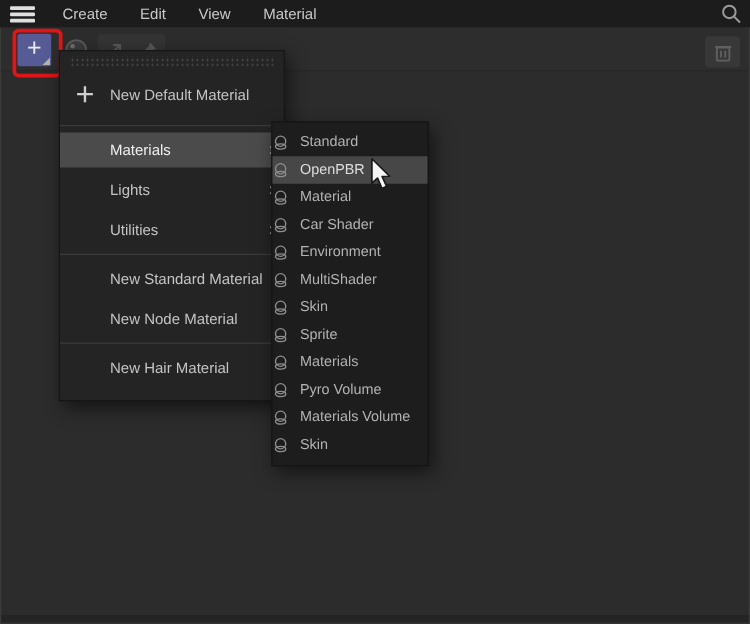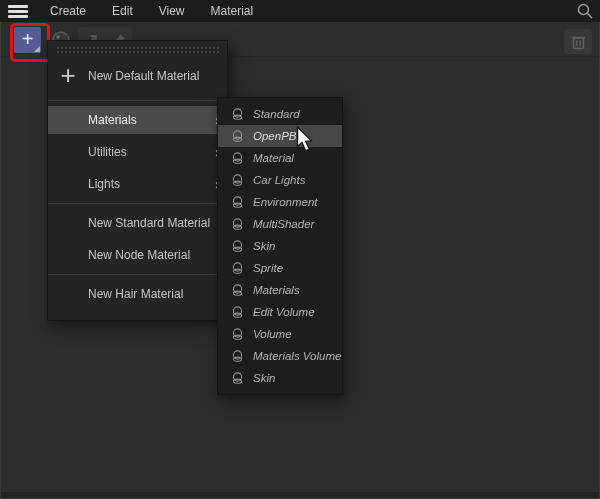--- a/index.html
+++ b/index.html
@@ -32,21 +32,21 @@
   .tear{height:8px;margin:4px 8px 0 8px;background-image:radial-gradient(#404040 1px,transparent 1.1px);background-size:4px 4px;background-position:0 1px;}
   .dd-row{position:relative;display:flex;align-items:center;height:28px;margin:4px 0;padding-left:40px;color:#c4c4c4;font-size:12px;cursor:default;box-sizing:border-box;}
   .dd-row.big{height:38px;margin-top:4px;}
   .dd-row.highlight{background:#4b4b4b;color:#f0f0f0;}
   .dd-icon{position:absolute;left:9px;top:50%;transform:translateY(-50%);width:22px;height:22px;display:flex;align-items:center;justify-content:center;}
   .dd-plus{font-size:26px;font-weight:200;color:#cfcfcf;line-height:1;margin-top:-3px;}
   .dd-arrow{position:absolute;right:8px;color:#c9c9c9;font-size:11px;transform:scaleY(1.35);}
   .dd-sep{height:1px;background:#3b3b3b;margin:5px 0;}
   
   .submenu{position:absolute;left:217px;top:97px;width:124px;background:#1d1d1d;border:1px solid #141414;box-shadow:3px 5px 14px rgba(0,0,0,.55);padding:5px 0;z-index:6;}
-  .sm-row{display:flex;align-items:center;height:22px;padding-left:13px;gap:9px;color:#b3b3b3;font-size:11.5px;cursor:default;font-style:italic;}
+  .sm-row{display:flex;align-items:center;height:22px;gap:9px;color:#b3b3b3;font-size:11.5px;cursor:default;}
   .sm-row.highlight{background:#474747;color:#dedede;}
   .sm-sphere{flex:0 0 auto;display:block;}
   
   .cursor{position:absolute;left:296px;top:126px;z-index:10;pointer-events:none;}
 </style>
 </head>
 <body>
 
 <div class="window">
 
@@ -112,27 +112,27 @@
             <span class="dd-plus">+</span>
           </span>
     <span class="dd-label">New Default Material</span>
   </div>
         <div class="dd-sep"></div>
         <div class="dd-row highlight">
     <span class="dd-label">Materials</span>
     <span class="dd-arrow">›</span>
   </div>
         <div class="dd-row">
+    <span class="dd-label">Lights</span>
+    <span class="dd-arrow">›</span>
+  </div>
+        <div class="dd-row">
     <span class="dd-label">Utilities</span>
     <span class="dd-arrow">›</span>
   </div>
-        <div class="dd-row">
-    <span class="dd-label">Lights</span>
-    <span class="dd-arrow">›</span>
-  </div>
         <div class="dd-sep"></div>
         <div class="dd-row">
     <span class="dd-label">New Standard Material</span>
   </div>
         <div class="dd-row">
     <span class="dd-label">New Node Material</span>
   </div>
         <div class="dd-sep"></div>
         <div class="dd-row">
     <span class="dd-label">New Hair Material</span>
@@ -161,21 +161,21 @@
       <circle cx="6.5" cy="5" r="4.1" fill="none" stroke="#8f8f8f" stroke-width="1.1"></circle>
       <ellipse cx="6.5" cy="9.2" rx="4.1" ry="2.1" fill="none" stroke="#8f8f8f" stroke-width="1.1"></ellipse>
     </svg>
     <span class="sm-label">Material</span>
   </div>
         <div class="sm-row">
     <svg class="sm-sphere" width="13" height="13" viewBox="0 0 13 13">
       <circle cx="6.5" cy="5" r="4.1" fill="none" stroke="#8f8f8f" stroke-width="1.1"></circle>
       <ellipse cx="6.5" cy="9.2" rx="4.1" ry="2.1" fill="none" stroke="#8f8f8f" stroke-width="1.1"></ellipse>
     </svg>
-    <span class="sm-label">Car Lights</span>
+    <span class="sm-label">Car Shader</span>
   </div>
         <div class="sm-row">
     <svg class="sm-sphere" width="13" height="13" viewBox="0 0 13 13">
       <circle cx="6.5" cy="5" r="4.1" fill="none" stroke="#8f8f8f" stroke-width="1.1"></circle>
       <ellipse cx="6.5" cy="9.2" rx="4.1" ry="2.1" fill="none" stroke="#8f8f8f" stroke-width="1.1"></ellipse>
     </svg>
     <span class="sm-label">Environment</span>
   </div>
         <div class="sm-row">
     <svg class="sm-sphere" width="13" height="13" viewBox="0 0 13 13">
@@ -203,28 +203,21 @@
       <circle cx="6.5" cy="5" r="4.1" fill="none" stroke="#8f8f8f" stroke-width="1.1"></circle>
       <ellipse cx="6.5" cy="9.2" rx="4.1" ry="2.1" fill="none" stroke="#8f8f8f" stroke-width="1.1"></ellipse>
     </svg>
     <span class="sm-label">Materials</span>
   </div>
         <div class="sm-row">
     <svg class="sm-sphere" width="13" height="13" viewBox="0 0 13 13">
       <circle cx="6.5" cy="5" r="4.1" fill="none" stroke="#8f8f8f" stroke-width="1.1"></circle>
       <ellipse cx="6.5" cy="9.2" rx="4.1" ry="2.1" fill="none" stroke="#8f8f8f" stroke-width="1.1"></ellipse>
     </svg>
-    <span class="sm-label">Edit Volume</span>
-  </div>
-        <div class="sm-row">
-    <svg class="sm-sphere" width="13" height="13" viewBox="0 0 13 13">
-      <circle cx="6.5" cy="5" r="4.1" fill="none" stroke="#8f8f8f" stroke-width="1.1"></circle>
-      <ellipse cx="6.5" cy="9.2" rx="4.1" ry="2.1" fill="none" stroke="#8f8f8f" stroke-width="1.1"></ellipse>
-    </svg>
-    <span class="sm-label">Volume</span>
+    <span class="sm-label">Pyro Volume</span>
   </div>
         <div class="sm-row">
     <svg class="sm-sphere" width="13" height="13" viewBox="0 0 13 13">
       <circle cx="6.5" cy="5" r="4.1" fill="none" stroke="#8f8f8f" stroke-width="1.1"></circle>
       <ellipse cx="6.5" cy="9.2" rx="4.1" ry="2.1" fill="none" stroke="#8f8f8f" stroke-width="1.1"></ellipse>
     </svg>
     <span class="sm-label">Materials Volume</span>
   </div>
         <div class="sm-row">
     <svg class="sm-sphere" width="13" height="13" viewBox="0 0 13 13">

